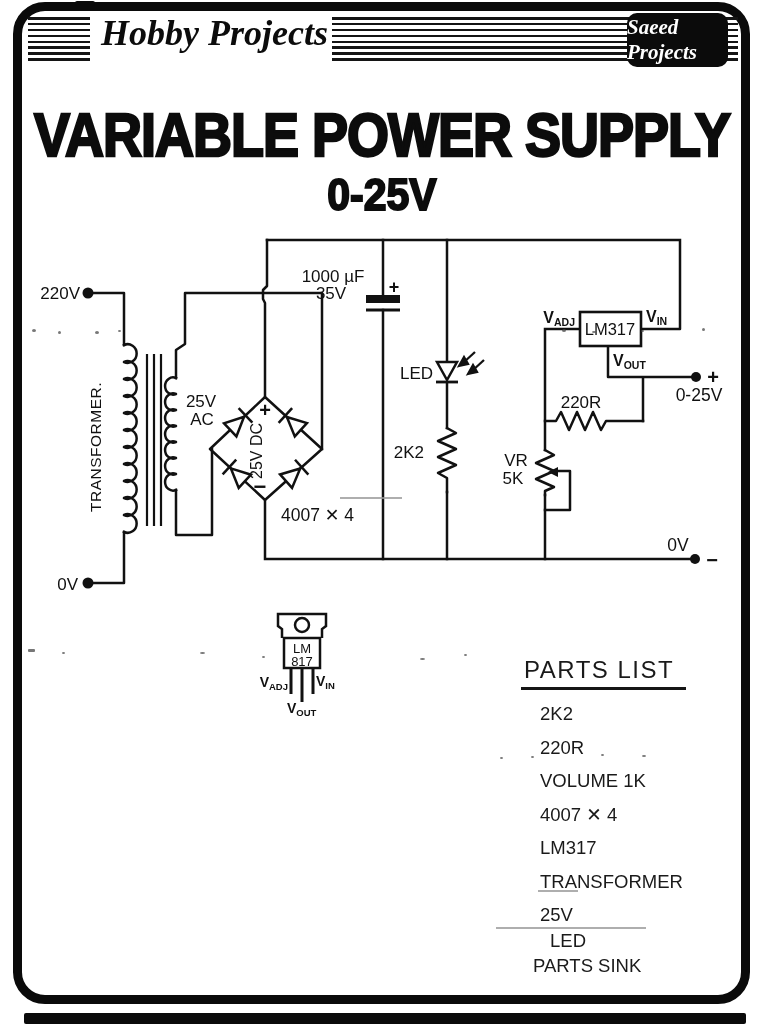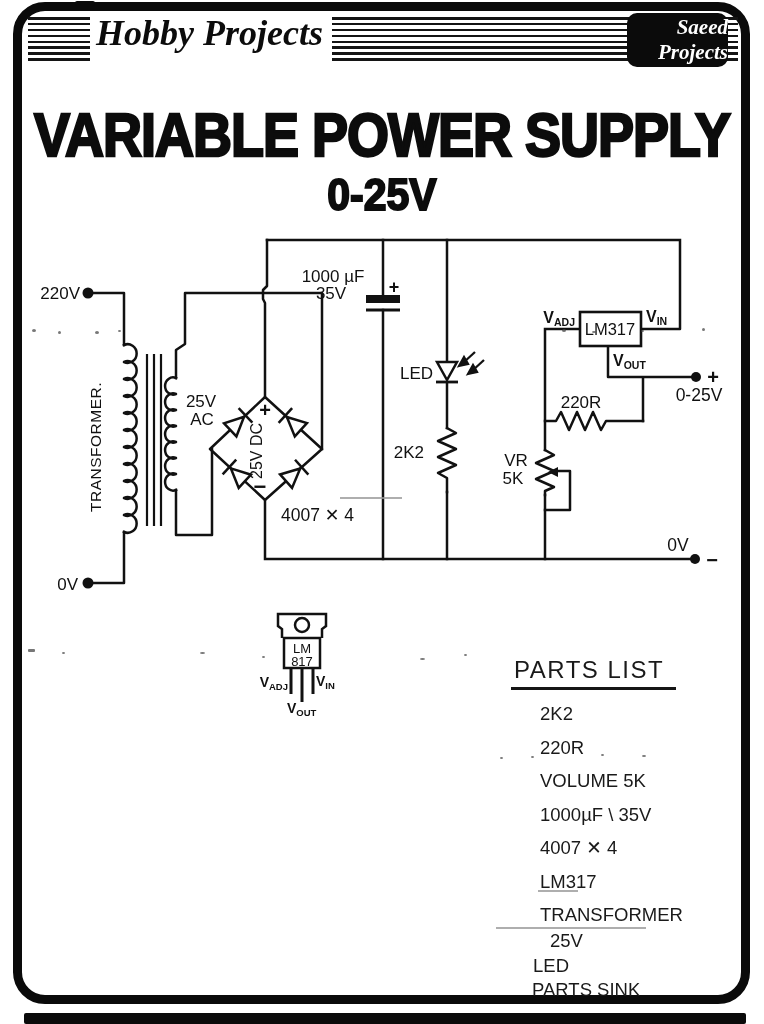--- a/index.html
+++ b/index.html
@@ -6,41 +6,41 @@
   .page{position:relative;width:764px;height:1024px;background:#ffffff;overflow:hidden;
         font-family:"Liberation Sans",sans-serif;color:#111;}
   .frame{position:absolute;left:13px;top:2px;width:737px;height:1002px;
          border:9px solid #0a0a0a;border-radius:32px;box-sizing:border-box;}
   .bottom-band{position:absolute;left:24px;top:1013px;width:722px;height:11px;background:#0a0a0a;border-radius:2px;}
   
   .hlines{position:absolute;top:17px;height:45px;
           background:repeating-linear-gradient(to bottom,#141414 0 2.6px,transparent 2.6px 5.9px);}
   .hlines-left{left:28px;width:62px;}
   .hlines-right{left:332px;width:406px;}
-  .brand{position:absolute;left:96px;top:12px;width:232px;text-align:left;
+  .brand{position:absolute;left:96px;top:12px;width:232px;text-align:right;
          font-family:"Liberation Serif",serif;font-style:italic;font-weight:bold;
          font-size:36px;color:#0c0c0c;white-space:nowrap;}
   .badge{position:absolute;left:627px;top:13px;width:101px;height:54px;background:#0b0b0b;
          border-radius:10px;color:#fff;font-family:"Liberation Serif",serif;
          font-style:italic;font-weight:bold;font-size:21px;line-height:25px;
-         text-align:right;padding-top:2px;box-sizing:border-box;z-index:2;}
+         text-align:left;padding-top:2px;box-sizing:border-box;z-index:2;}
   
   .title{position:absolute;left:0;top:103px;width:764px;text-align:center;
          font-weight:bold;font-size:54px;letter-spacing:-1px;color:#0c0c0c;
          -webkit-text-stroke:2.2px #0c0c0c;transform:scaleY(1.14);white-space:nowrap;}
   .subtitle{position:absolute;left:0;top:172px;width:764px;text-align:center;
          font-weight:bold;font-size:41px;color:#0c0c0c;
          -webkit-text-stroke:1.8px #0c0c0c;transform:scaleY(1.08);}
   
   .schematic{position:absolute;left:0;top:230px;width:764px;height:495px;}
   .schematic text{font-family:"Liberation Sans",sans-serif;fill:#111;}
   
   .parts{position:absolute;left:505px;top:656px;width:250px;color:#1a1a1a;}
   .parts-title{display:inline-block;font-size:24px;letter-spacing:1.5px;
-         border-bottom:3px solid #151515;padding:0 12px 3px 3px;margin-left:6px;}
+         border-bottom:3px solid #151515;padding:0 12px 3px 3px;margin-left:16px;}
   .parts-items{margin-top:13px;padding-left:35px;}
   .pitem{font-size:18.5px;margin-bottom:11.5px;white-space:nowrap;}
   .pitem:nth-child(7){margin-bottom:4px;}
   .pitem:nth-child(8){margin-left:10px;margin-bottom:3px;}
   .pitem:nth-child(9){margin-left:-7px;margin-bottom:2px;}
   .pitem:nth-child(10){margin-left:-8px;}
   
   .sp{position:absolute;background:#4a4a4a;border-radius:50%;opacity:.75;}
   .scanline{position:absolute;background:#9a9a9a;opacity:.8;}
 </style>
@@ -162,22 +162,21 @@
     <text x="288" y="687" text-anchor="end" font-size="14" font-weight="bold"><tspan>V</tspan><tspan font-size="9.5" dy="2.5">ADJ</tspan></text>
     <text x="316" y="686" font-size="14" font-weight="bold"><tspan>V</tspan><tspan font-size="9.5" dy="2.5">IN</tspan></text>
     <text x="287" y="713" font-size="14" font-weight="bold"><tspan>V</tspan><tspan font-size="9.5" dy="2.5">OUT</tspan></text>
   </svg>
 
   <div class="parts">
     <div class="parts-title">PARTS LIST</div>
     <div class="parts-items">
       <div class="pitem">2K2</div>
       <div class="pitem">220R</div>
-      <div class="pitem">VOLUME 5K</div>
-      <div class="pitem">1000µF \ 35V</div>
+      <div class="pitem">VOLUME 1K</div>
       <div class="pitem">4007 ✕ 4</div>
       <div class="pitem">LM317</div>
       <div class="pitem">TRANSFORMER</div>
       <div class="pitem">25V</div>
       <div class="pitem">LED</div>
       <div class="pitem">PARTS SINK</div>
     </div>
   </div>
 
   <div class="sp" style="left:75px;top:1px;width:20px;height:5px;background:#0a0a0a;border-radius:2px;opacity:1;"></div>

